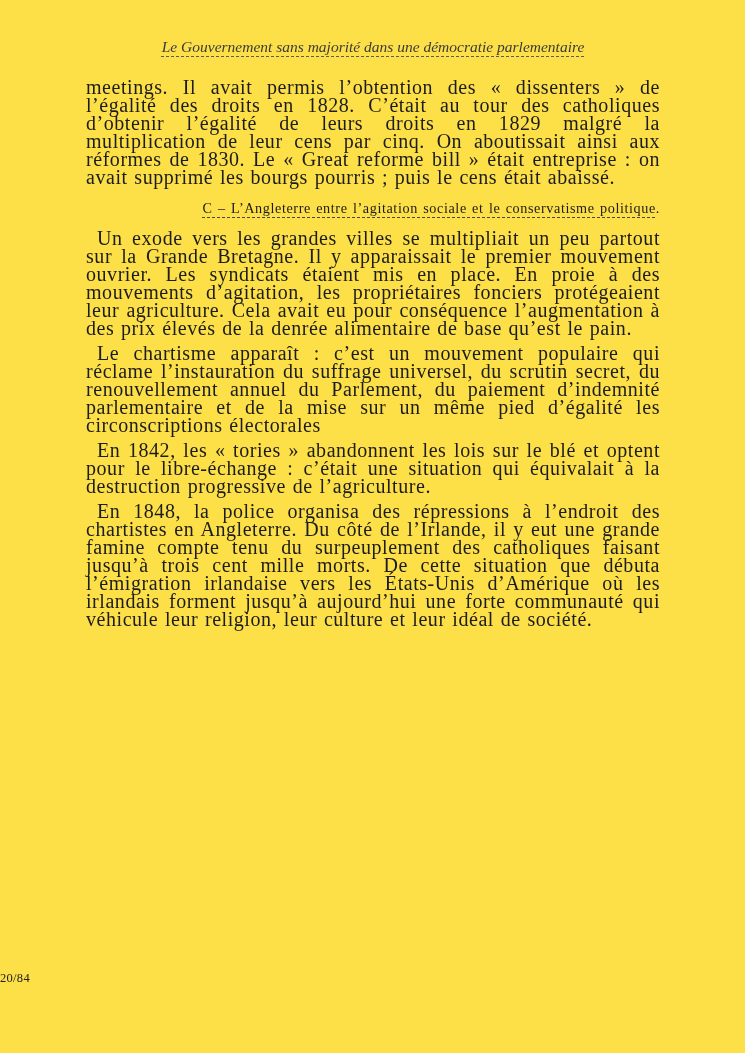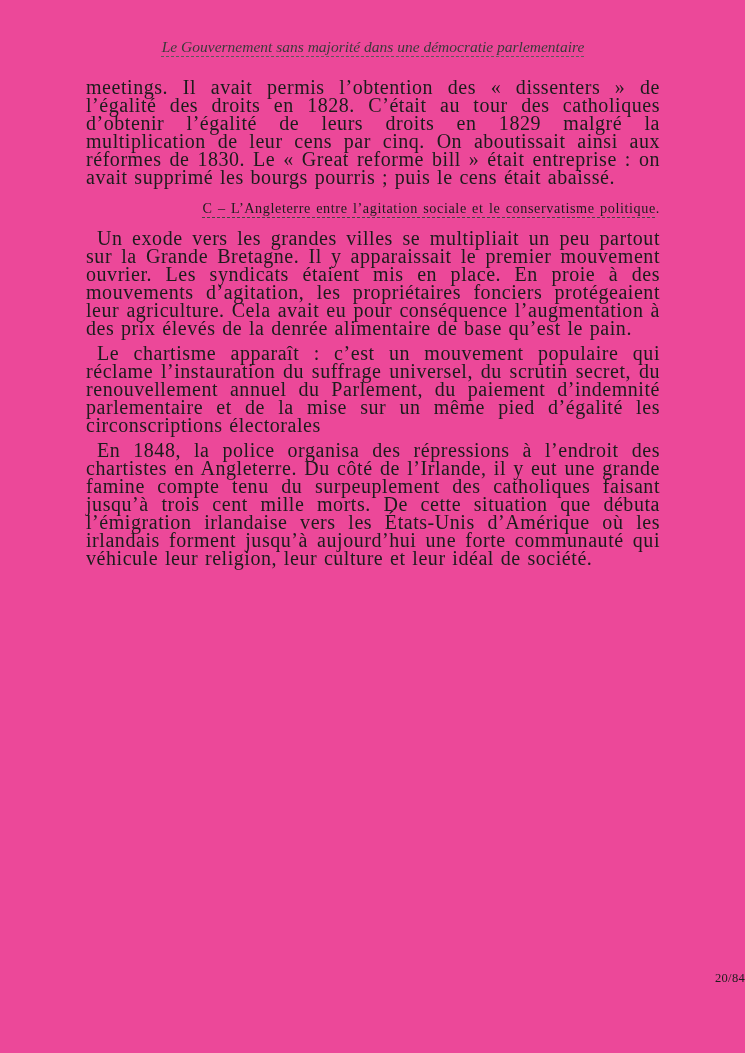--- a/index.html
+++ b/index.html
@@ -5,21 +5,21 @@
   html, body {
     margin: 0;
     padding: 0;
     background: #ffffff;
   }
   .page {
     position: relative;
     width: 745px;
     height: 1053px;
     margin: 0;
-    background: #ec4899;
+    background: #fde047;
     overflow: hidden;
     font-family: "Liberation Serif", "DejaVu Serif", serif;
     color: #1c1c1c;
   }
   .content {
     position: absolute;
     top: 36px;
     left: 86px;
     width: 574px;
   }
@@ -67,21 +67,21 @@
     text-decoration-style: dashed;
     text-decoration-thickness: 1px;
     text-underline-offset: 3.5px;
     text-decoration-color: #444444;
   }
   .page-number {
     position: absolute;
     left: 0;
     right: 0;
     top: 971px;
-    text-align: right;
+    text-align: left;
     font-size: 12.5px;
     letter-spacing: 0.3px;
     color: #1c1c1c;
   }
 </style>
 </head>
 <body>
 
 <div class="page">
   <div class="content">
@@ -90,19 +90,20 @@
 
     <p class="body no-indent">meetings. Il avait permis l’obtention des «&nbsp;dissenters&nbsp;» de l’égalité des droits en 1828. C’était au tour des catholiques d’obtenir l’égalité de leurs droits en 1829 malgré la multiplication de leur cens par cinq. On aboutissait ainsi aux réformes de 1830. Le «&nbsp;Great reforme bill&nbsp;» était entreprise&nbsp;: on avait supprimé les bourgs pourris&nbsp;; puis le cens était abaissé.</p>
 
     <h2 class="section-heading"><span class="u">C – L’Angleterre entre l’agitation sociale et le conservatisme politique</span><span>.</span></h2>
 
 
     <p class="body">Un exode vers les grandes villes se multipliait un peu partout sur la Grande Bretagne. Il y apparaissait le premier mouvement ouvrier. Les syndicats étaient mis en place. En proie à des mouvements d’agitation, les propriétaires fonciers protégeaient leur agriculture. Cela avait eu pour conséquence l’augmentation à des prix élevés de la denrée alimentaire de base qu’est le pain.</p>
 
     <p class="body">Le chartisme apparaît&nbsp;: c’est un mouvement populaire qui réclame l’instauration du suffrage universel, du scrutin secret, du renouvellement annuel du Parlement, du paiement d’indemnité parlementaire et de la mise sur un même pied d’égalité les circonscriptions électorales</p>
 
+    <p class="body">En 1842, les «&nbsp;tories&nbsp;» abandonnent les lois sur le blé et optent pour le libre-échange&nbsp;: c’était une situation qui équivalait à la destruction progressive de l’agriculture.</p>
 
     <p class="body">En 1848, la police organisa des répressions à l’endroit des chartistes en Angleterre. Du côté de l’Irlande, il y eut une grande famine compte tenu du surpeuplement des catholiques faisant jusqu’à trois cent mille morts. De cette situation que débuta l’émigration irlandaise vers les États-Unis d’Amérique où les irlandais forment jusqu’à aujourd’hui une forte communauté qui véhicule leur religion, leur culture et leur idéal de société.</p>
 
   </div>
 
   <div class="page-number">20/84</div>
 </div>
 
 </body></html>

